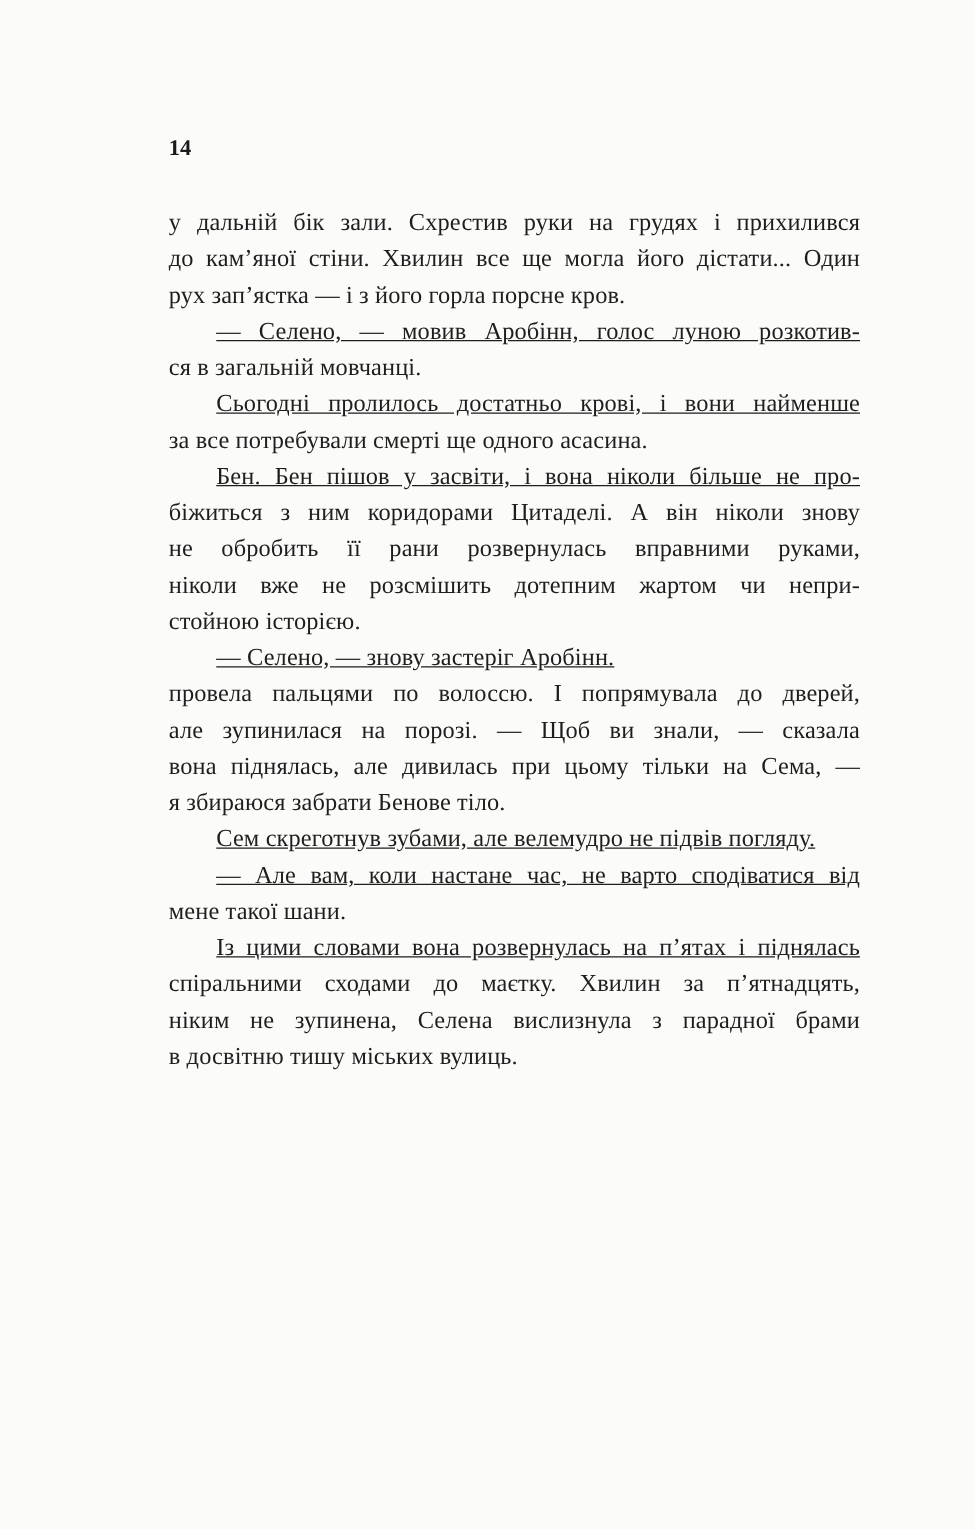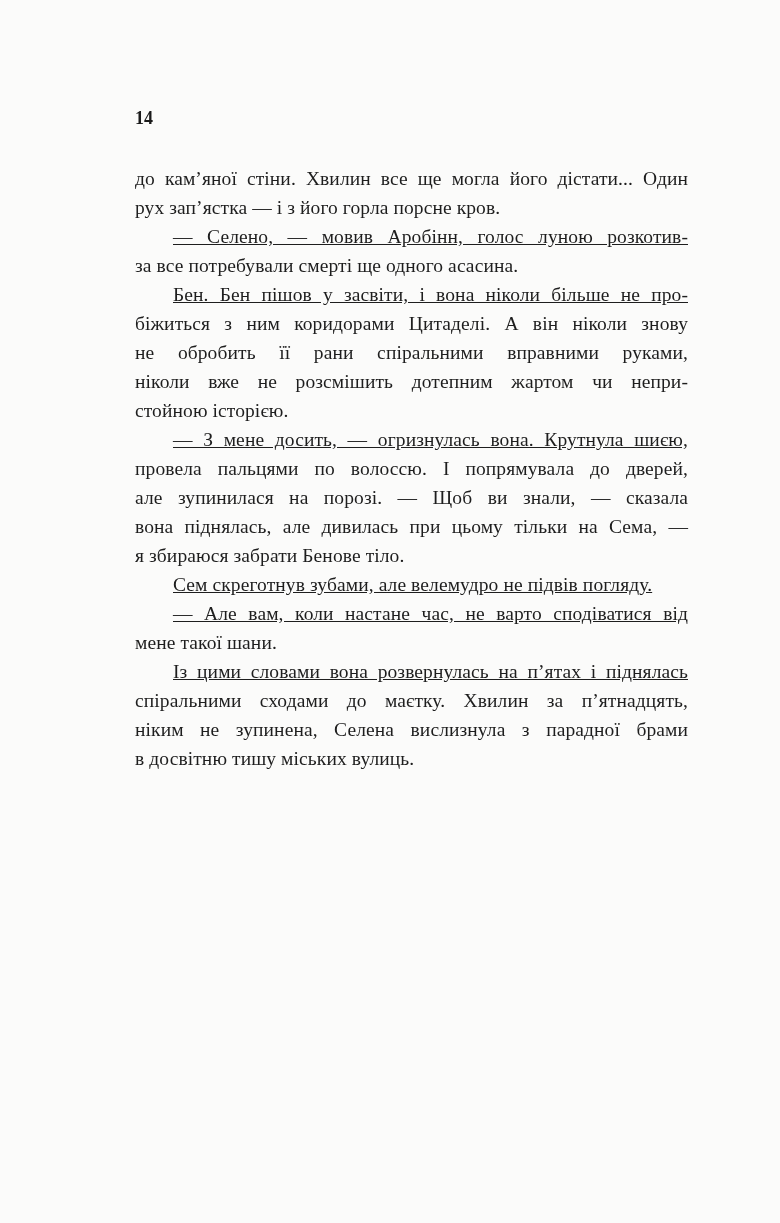--- a/index.html
+++ b/index.html
@@ -53,43 +53,48 @@
 </style>
 </head>
 <body>
 
 <main class="page">
   <div class="page-number">14</div>
 
   <section class="body-text">
 
     <p class="para">
+      <span class="line">у дальній бік зали. Схрестив руки на грудях і прихилився</span>
       <span class="line">до кам’яної стіни. Хвилин все ще могла його дістати... Один</span>
       <span class="line last">рух зап’ястка — і з його горла порсне кров.</span>
     </p>
 
     <p class="para">
       <span class="line ind">— Селено, — мовив Аробінн, голос луною розкотив-</span>
+      <span class="line last">ся в загальній мовчанці.</span>
     </p>
 
     <p class="para">
+      <span class="line ind">Сьогодні пролилось достатньо крові, і вони найменше</span>
       <span class="line last">за все потребували смерті ще одного асасина.</span>
     </p>
 
     <p class="para">
       <span class="line ind">Бен. Бен пішов у засвіти, і вона ніколи більше не про-</span>
       <span class="line">біжиться з ним коридорами Цитаделі. А він ніколи знову</span>
-      <span class="line">не обробить її рани спіральними вправними руками,</span>
+      <span class="line">не обробить її рани розвернулась вправними руками,</span>
       <span class="line">ніколи вже не розсмішить дотепним жартом чи непри-</span>
       <span class="line last">стойною історією.</span>
     </p>
 
+    <p class="para">
+      <span class="line ind last">— Селено, — знову застеріг Аробінн.</span>
+    </p>
 
     <p class="para">
-      <span class="line ind">— З мене досить, — огризнулась вона. Крутнула шиєю,</span>
       <span class="line">провела пальцями по волоссю. І попрямувала до дверей,</span>
       <span class="line">але зупинилася на порозі. — Щоб ви знали, — сказала</span>
       <span class="line">вона піднялась, але дивилась при цьому тільки на Сема, —</span>
       <span class="line last">я збираюся забрати Бенове тіло.</span>
     </p>
 
     <p class="para">
       <span class="line ind last">Сем скреготнув зубами, але велемудро не підвів погляду.</span>
     </p>
 

